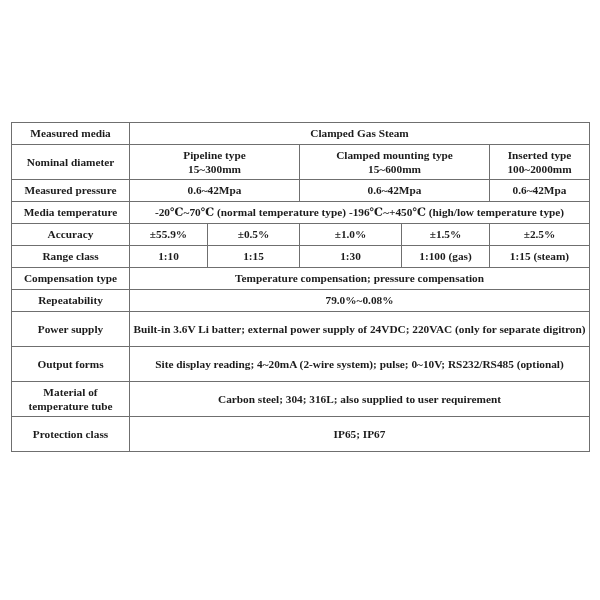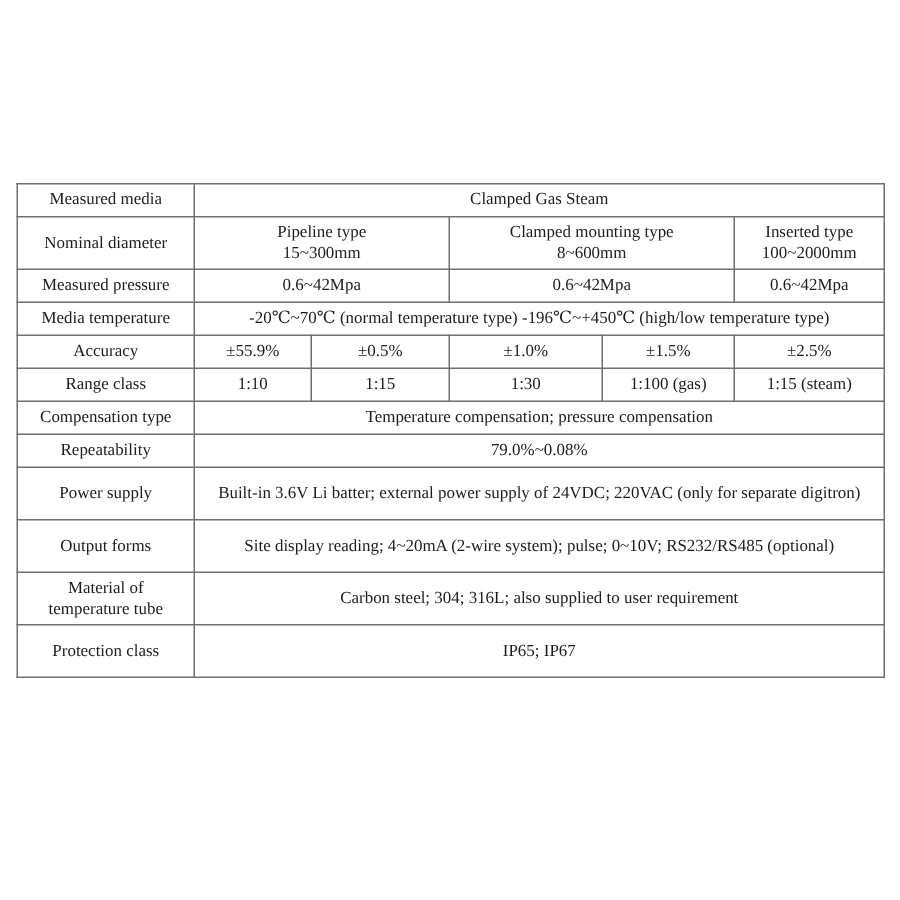--- a/index.html
+++ b/index.html
@@ -31,20 +31,21 @@
 
   table.spec td {
     border: 1px solid #6f6f6f;
     font-size: 11.3px;
     line-height: 1.27;
     text-align: center;
     vertical-align: middle;
     padding: 2px 3px;
     color: #1c1c1c;
     white-space: normal;
+    font-weight: bold;
   }
 
   
   table.spec td.lbl {
     width: 118px;
   }
 
   td.tall1 { height: 17px; }
   td.tall2 { height: 30px; }
 
@@ -82,21 +83,21 @@
       </tr>
 
       <tr>
         <td class="lbl tall2">Nominal diameter</td>
         <td class="tall2" colspan="2">
           <div>Pipeline type</div>
           <div>15~300mm</div>
         </td>
         <td class="tall2" colspan="2">
           <div>Clamped mounting type</div>
-          <div>8~600mm</div>
+          <div>15~600mm</div>
         </td>
         <td class="tall2">
           <div>Inserted type</div>
           <div>100~2000mm</div>
         </td>
       </tr>
 
       <tr>
         <td class="lbl tall1">Measured pressure</td>
         <td class="tall1" colspan="2">0.6~42Mpa</td>

